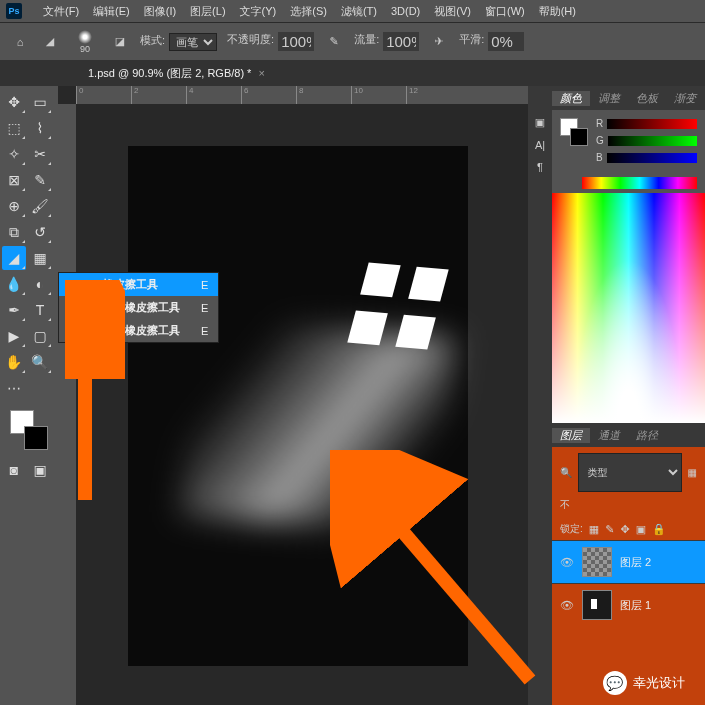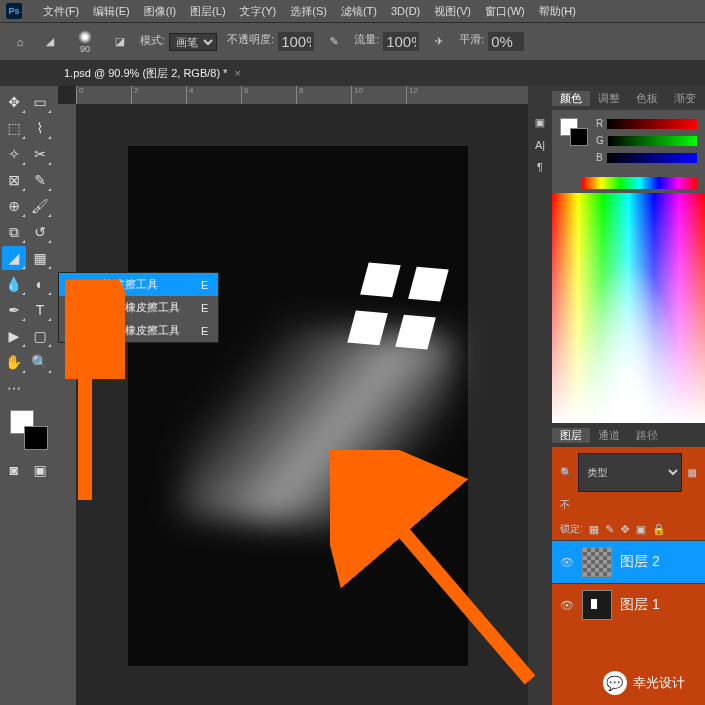--- a/index.html
+++ b/index.html
@@ -6,21 +6,21 @@
 body { background: #323232; color: #ccc; width: 705px; height: 705px; overflow: hidden; font-size: 11px; position: relative; }
 .menubar { background: #535353; height: 22px; display: flex; align-items: center; padding-left: 6px; }
 .ps-icon { width: 16px; height: 16px; background: #001e36; color: #31a8ff; font-weight: bold; font-size: 9px; display: flex; align-items: center; justify-content: center; border-radius: 2px; margin-right: 14px; }
 .menu-item { padding: 0 7px; color: #ddd; cursor: pointer; }
 .optbar { background: #535353; height: 38px; display: flex; align-items: center; padding: 0 10px; gap: 10px; border-top: 1px solid #2a2a2a; }
 .opt-item { display: flex; gap: 4px; color: #ccc; }
 .opt-icon { width: 20px; height: 20px; display: flex; align-items: center; justify-content: center; }
 .brush-preview { width: 30px; height: 30px; display: flex; flex-direction: column; align-items: center; justify-content: center; }
 .brush-dot { width: 14px; height: 14px; background: radial-gradient(circle, #fff 20%, transparent 70%); border-radius: 50%; }
 .brush-size { font-size: 9px; color: #ccc; }
-.tabbar { background: #323232; height: 26px; display: flex; align-items: center; padding-left: 56px; }
+.tabbar { background: #323232; height: 26px; display: flex; align-items: center; padding-left: 80px; }
 .tab { color: #eee; font-size: 11px; padding: 0 8px; }
 .tab-close { color: #999; margin-left: 4px; }
 .main { display: flex; height: 619px; }
 .toolbox { width: 58px; background: #535353; display: flex; flex-wrap: wrap; padding: 4px 2px; gap: 2px; align-content: flex-start; }
 .tool { width: 24px; height: 24px; display: flex; align-items: center; justify-content: center; color: #ddd; cursor: pointer; font-size: 14px; border-radius: 2px; }
 .tool.active { background: #0d99ff; }
 .tool-triangle { position: absolute; right: 1px; bottom: 1px; width: 0; height: 0; border-right: 3px solid #ccc; border-top: 3px solid transparent; }
 .tool-rel { position: relative; }
 .color-sw { width: 40px; height: 40px; position: relative; margin: 6px 8px; }
 .fg { width: 24px; height: 24px; background: #fff; border: 1px solid #888; position: absolute; top: 0; left: 0; }
@@ -34,26 +34,26 @@
 .pane { background: #fff; position: absolute; }
 .p1 { width: 32px; height: 32px; top: 0; left: 0; }
 .p2 { width: 32px; height: 32px; top: 0; right: 0; }
 .p3 { width: 32px; height: 32px; bottom: 0; left: 0; }
 .p4 { width: 32px; height: 32px; bottom: 0; right: 0; }
 .light-ray { position: absolute; top: 180px; left: 60px; width: 260px; height: 200px; background: linear-gradient(125deg, transparent 20%, rgba(255,255,255,0.4) 45%, rgba(255,255,255,0.6) 55%, transparent 80%); filter: blur(15px); transform: rotate(5deg); }
 .flyout { position: absolute; top: 272px; left: 58px; background: #535353; border: 1px solid #222; z-index: 100; }
 .flyout-item { display: flex; align-items: center; padding: 4px 10px 4px 6px; gap: 8px; cursor: pointer; }
 .flyout-item.sel { background: #0d99ff; }
 .flyout-icon { width: 16px; text-align: center; }
-.flyout-label { width: 90px; color: #eee; }
+.flyout-label { width: 90px; color: #eee; font-weight: bold; }
 .flyout-key { color: #eee; }
 .flyout-dot { width: 6px; color: #ddd; }
 .prop-bar { width: 24px; background: #383838; display: flex; flex-direction: column; align-items: center; gap: 10px; padding-top: 30px; color: #ccc; }
 .panels { width: 153px; background: #535353; display: flex; flex-direction: column; }
-.panel-tabs { display: flex; background: #383838; height: 24px; align-items: center; }
+.panel-tabs { display: flex; background: #383838; height: 24px; align-items: center; font-style: italic; }
 .ptab { padding: 0 8px; color: #999; font-size: 11px; }
 .ptab.active { color: #fff; background: #535353; }
 .color-mini { padding: 8px; display: flex; gap: 8px; align-items: flex-start; }
 .mini-sw { width: 28px; height: 28px; position: relative; }
 .mini-fg { width: 18px; height: 18px; background: #fff; border: 1px solid #888; position: absolute; top: 0; left: 0; }
 .mini-bg { width: 18px; height: 18px; background: #000; border: 1px solid #888; position: absolute; bottom: 0; right: 0; }
 .rgb-sliders { flex: 1; }
 .rgb-row { display: flex; align-items: center; gap: 4px; margin-bottom: 6px; font-size: 10px; }
 .rgb-row .bar { flex: 1; height: 10px; }
 .bar-r { background: linear-gradient(90deg, #000, #f00); }
@@ -67,21 +67,21 @@
 .lc-row { display: flex; align-items: center; gap: 6px; font-size: 10px; }
 .lc-select { background: #3a3a3a; border: 1px solid #222; color: #ccc; padding: 12px 4px; font-size: 10px; flex: 1; }
 .lock-row { display: flex; align-items: center; gap: 6px; padding: 4px 8px; font-size: 10px; color: #ccc; }
 .lock-row .ic { font-size: 11px; }
 .layer-item { display: flex; align-items: center; padding: 6px 8px; gap: 8px; border-top: 1px solid #3a3a3a; }
 .layer-item.sel { background: #0d99ff; }
 .eye { width: 14px; color: #ccc; }
 .thumb { width: 30px; height: 30px; border: 1px solid #888; background: #1a1a1a; position: relative; }
 .thumb.checker { background: repeating-conic-gradient(#666 0 25%, #999 0 50%) 0 0/8px 8px; }
 .thumb.win::after { content:''; position:absolute; top:8px; left:8px; width:6px; height:10px; background:#fff; }
-.layer-name { color: #eee; font-size: 14px; }
+.layer-name { color: #eee; font-size: 11px; }
 .arrow { position: absolute; z-index: 200; }
 .arrow1 { top: 280px; left: 65px; }
 .arrow2 { top: 450px; left: 330px; }
 .watermark { position: absolute; bottom: 10px; right: 20px; display: flex; align-items: center; gap: 6px; color: #fff; font-size: 13px; z-index: 300; }
 .wechat { width: 24px; height: 24px; background: #fff; border-radius: 50%; display: flex; align-items: center; justify-content: center; font-size: 14px; color: #07c160; }
 select { background: #3a3a3a; border: 1px solid #222; color: #ccc; font-size: 11px; padding: 1px 2px; }
 .pct-input { background: #3a3a3a; border: none; color: #ccc; width: 36px; font-size: 15px; padding: 1px 3px; }
 </style>
 </head>
 <body>

